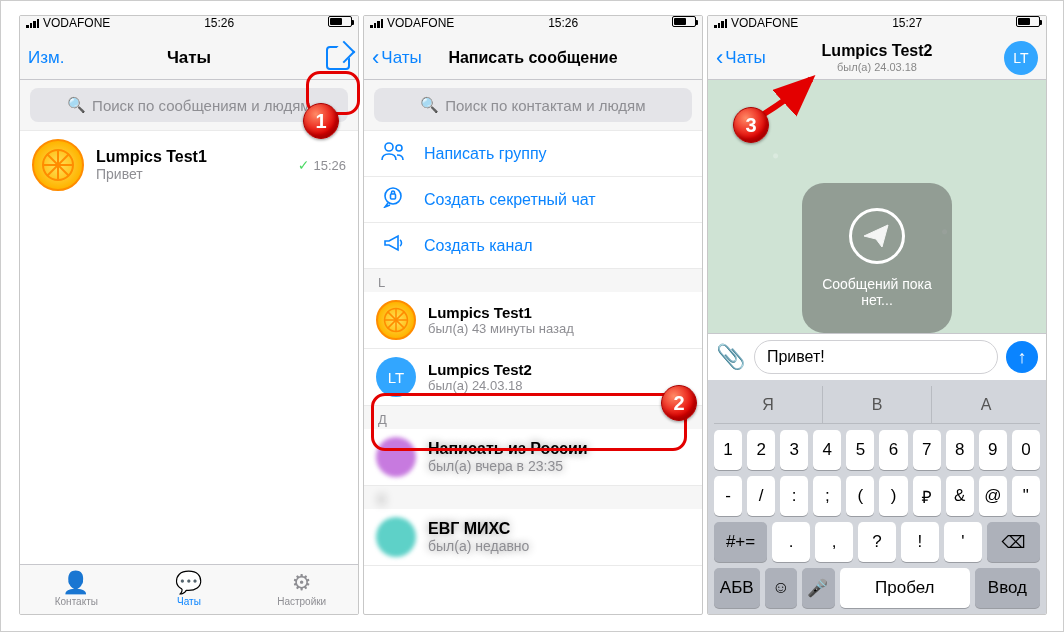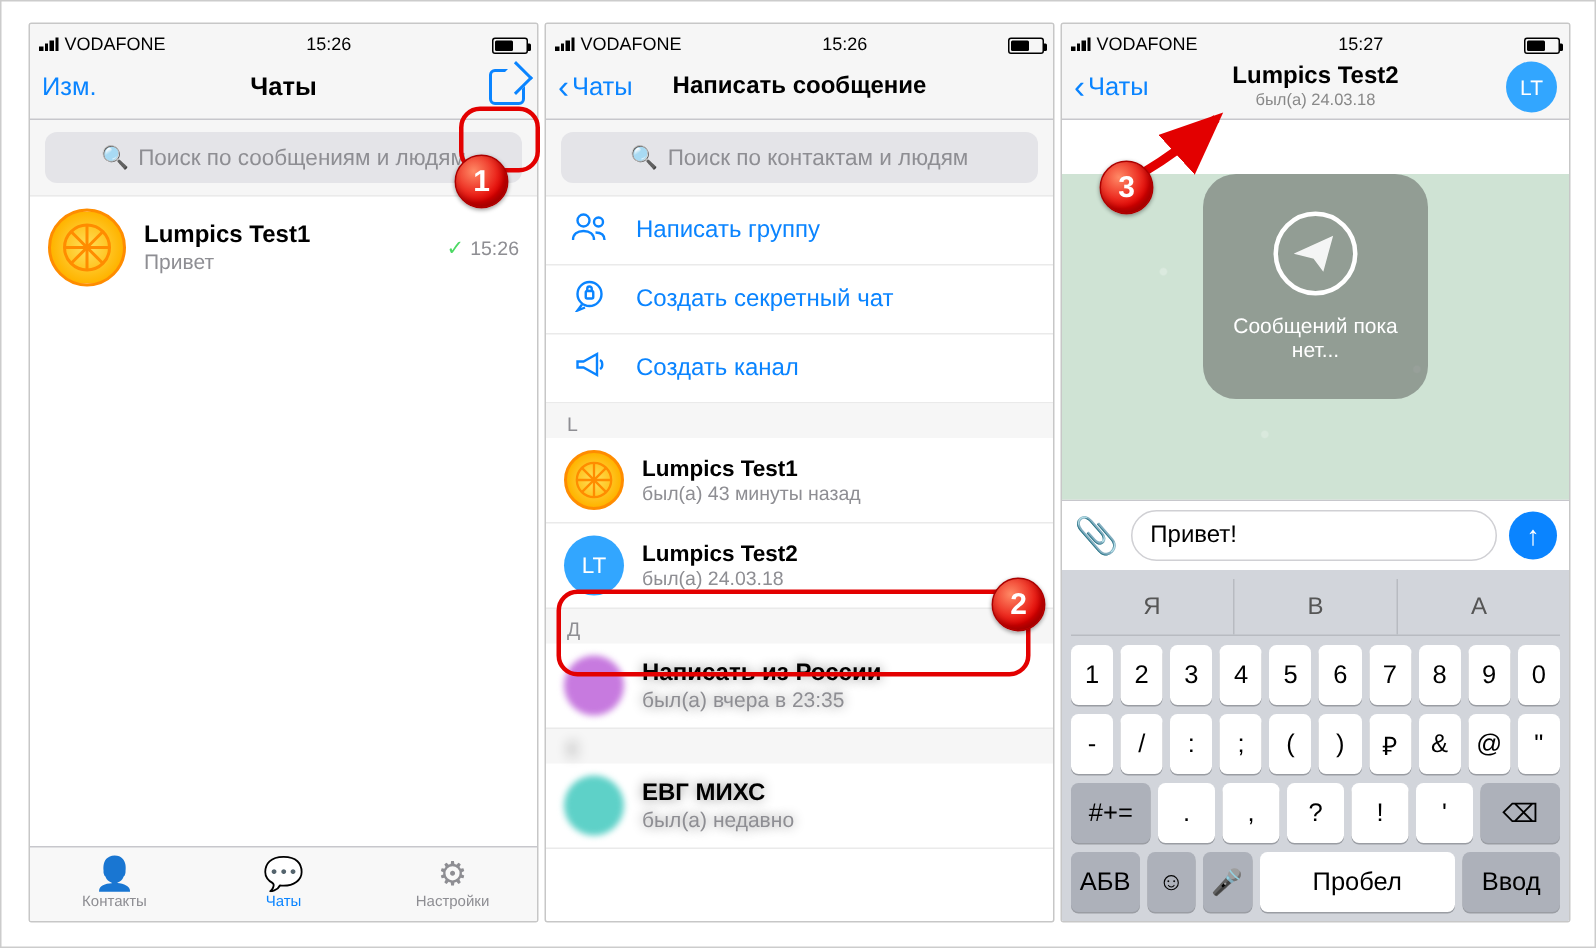--- a/index.html
+++ b/index.html
@@ -15,21 +15,21 @@
     border: 1px solid #c7c7c7; background: #fff;
     display: flex; flex-direction: column;
     overflow: hidden; border-radius: 2px;
   }
   .phone.p1 { left: 18px; top: 14px; }
   .phone.p2 { left: 362px; top: 14px; }
   .phone.p3 { left: 706px; top: 14px; }
 
   
   .statusbar {
-    height: 20px; display: flex; align-items: flex-end;
+    height: 20px; display: flex; align-items: flex-start;
     font-size: 12px; font-weight: 500; padding: 0 6px;
     justify-content: space-between; background: #f6f6f6;
   }
   .sb-left { display: flex; align-items: center; gap: 4px; }
   .sb-right { display: flex; align-items: center; gap: 4px; }
   .sig { display: flex; gap: 1px; align-items: flex-end; }
   .sig span { width: 2.5px; background: #000; }
   .sig span:nth-child(1){height:3px}
   .sig span:nth-child(2){height:5px}
   .sig span:nth-child(3){height:7px}
@@ -124,21 +124,21 @@
   .blur-avatar{ filter: blur(2px);}
 
   
   .chatbg {
     flex:1; position:relative;
     background:#cfe3d4;
     background-image:
       radial-gradient(circle at 20% 30%, rgba(255,255,255,.25) 2px, transparent 3px),
       radial-gradient(circle at 70% 60%, rgba(255,255,255,.25) 2px, transparent 3px),
       radial-gradient(circle at 40% 80%, rgba(255,255,255,.22) 2px, transparent 3px);
-    display:flex; align-items:flex-start; justify-content:center;margin-top:36px;
+    display:flex; align-items:flex-end; justify-content:center;
   }
   .empty-bubble {
     width:150px; height:150px; border-radius:22px;
     background:rgba(70,70,70,.45); color:#fff; font-size:14px;
     display:flex; flex-direction:column; align-items:center; justify-content:center;
     gap:12px; text-align:center; padding:12px;
   }
   .paper-plane{
     width:56px; height:56px; border:3px solid #fff; border-radius:50%;
     display:flex; align-items:center; justify-content:center;

